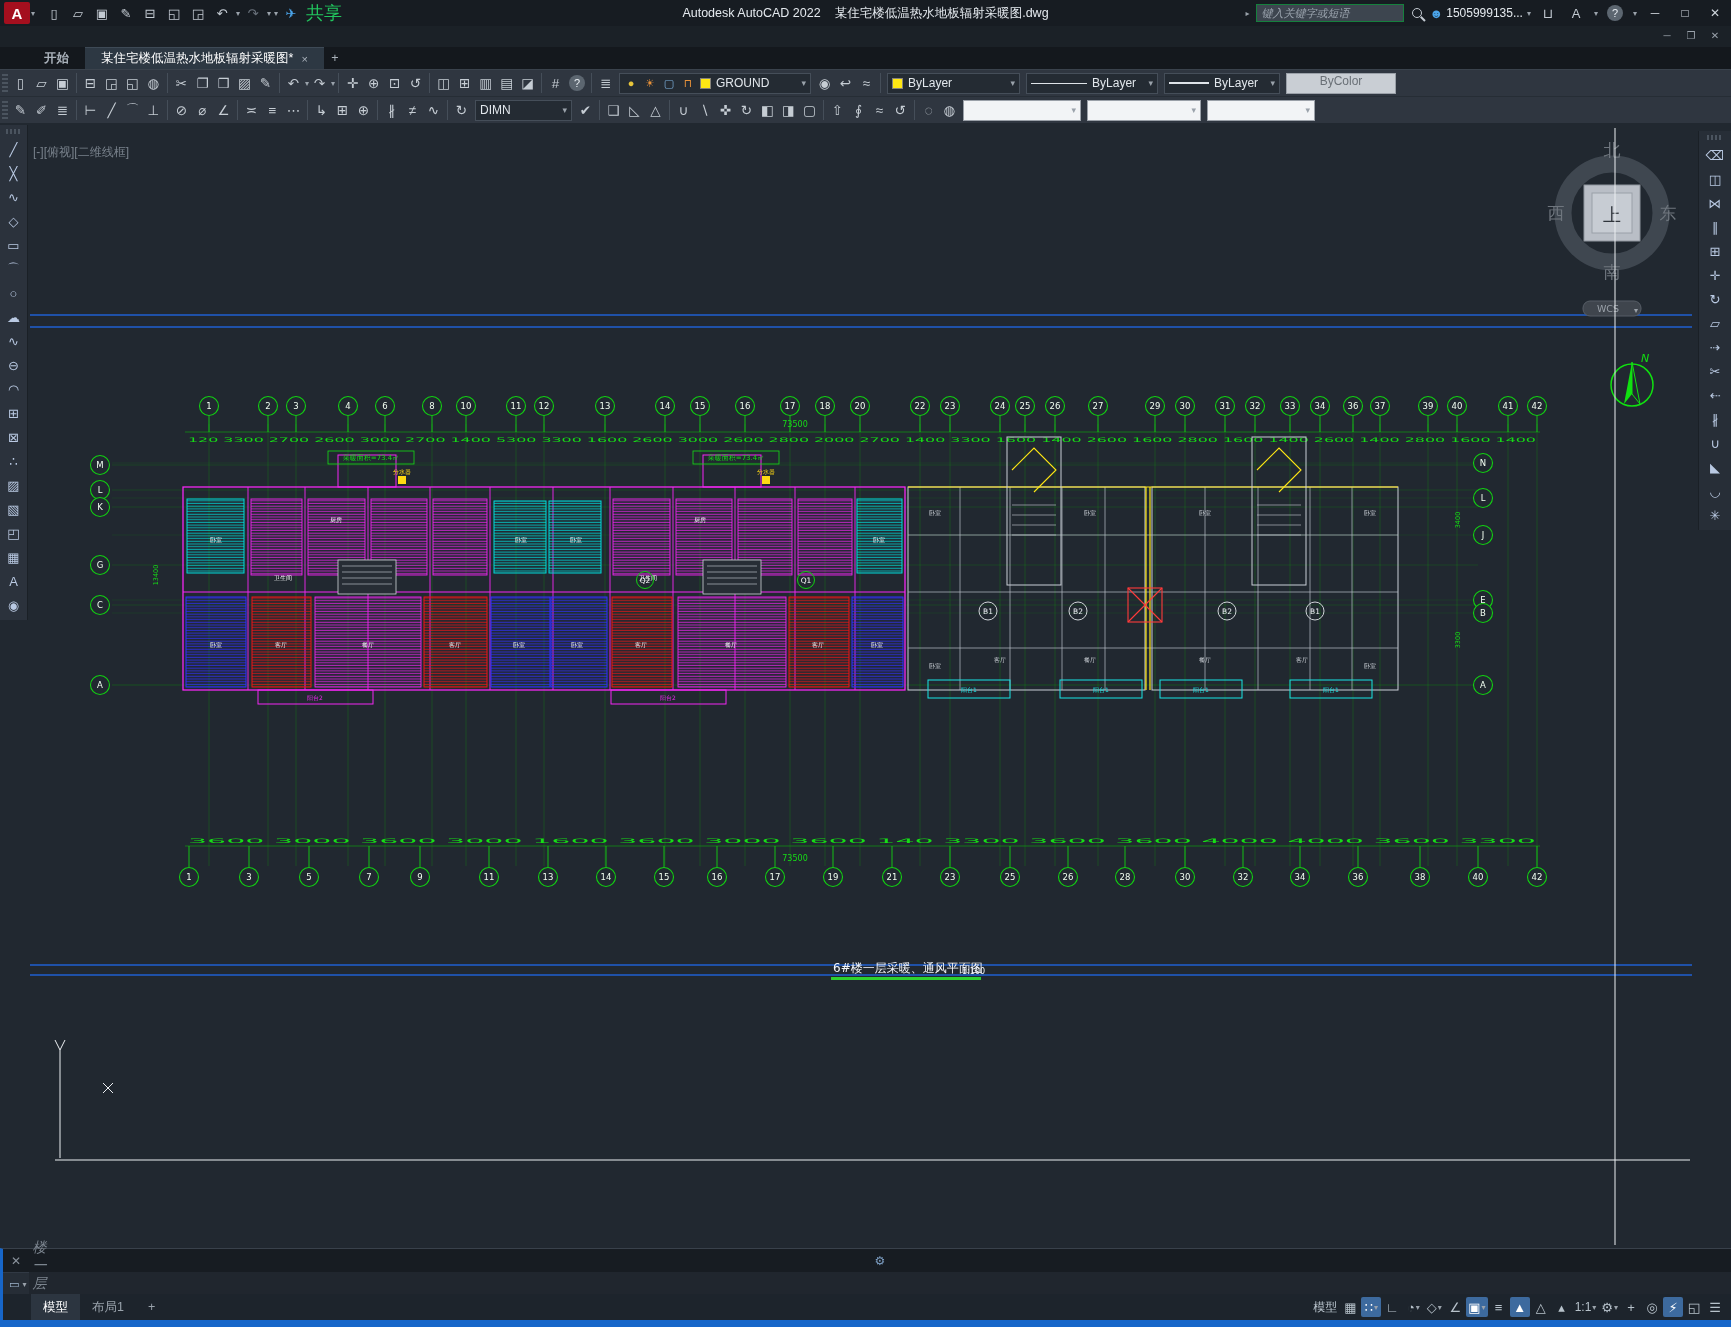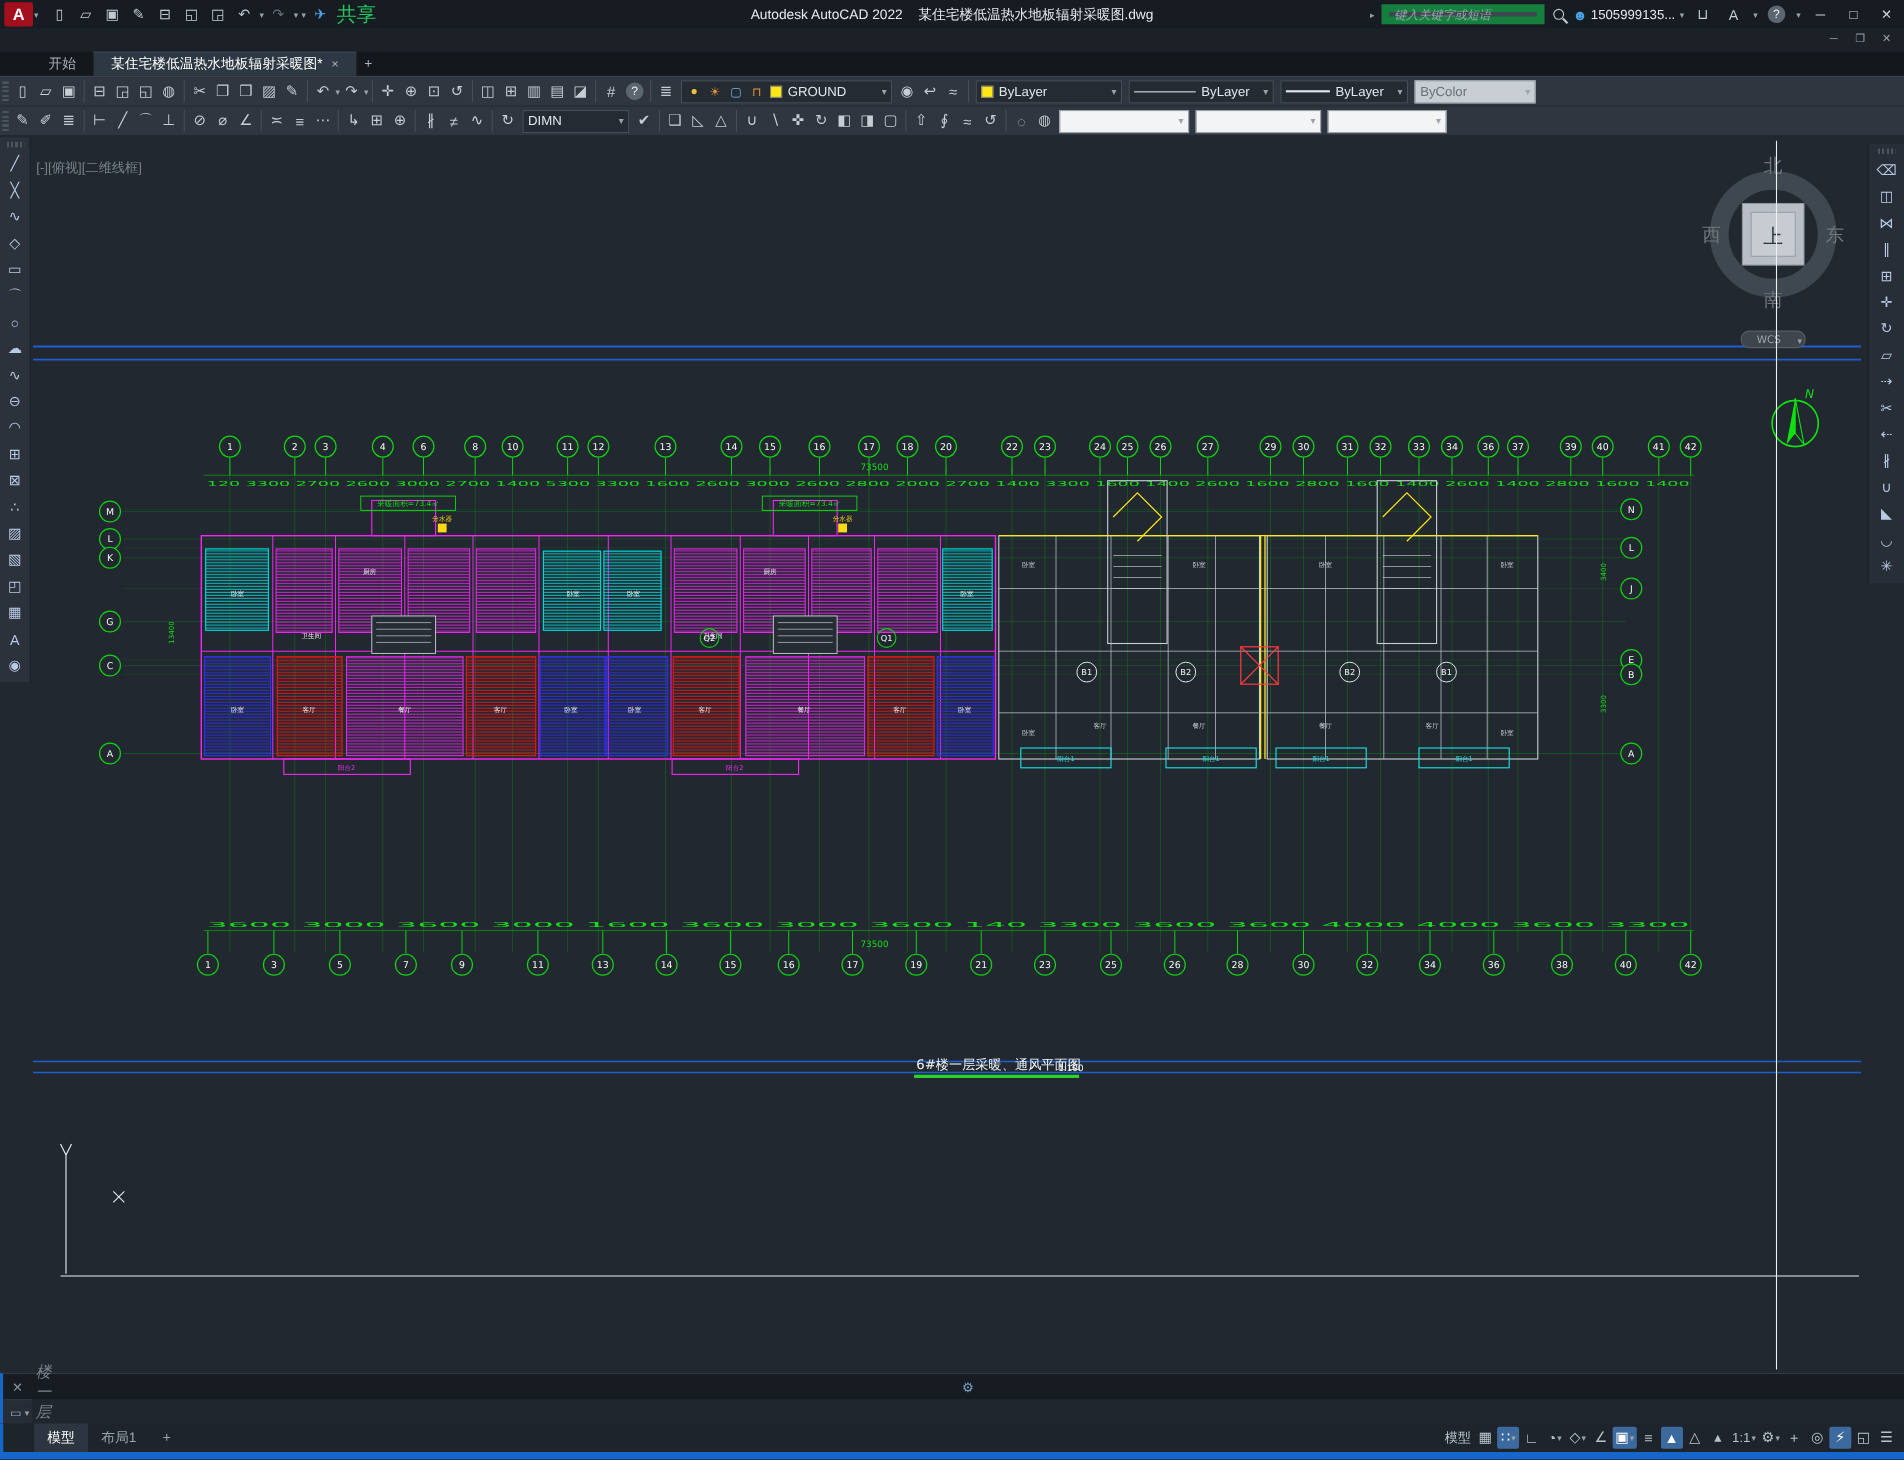--- a/index.html
+++ b/index.html
@@ -10,53 +10,53 @@
   
   .titlebar{position:absolute;left:0;top:0;width:1731px;height:26px;background:#171c22;display:flex;align-items:center;color:#d4dae0;font-size:12px;}
   .applogo{width:26px;height:22px;margin-left:4px;display:flex;align-items:center;justify-content:center;background:#a40f1e;color:#fff;font-weight:bold;font-size:15px;border-radius:2px;}
   .qat{display:flex;align-items:center;margin-left:8px;gap:2px;}
   .qi{width:22px;height:22px;display:flex;align-items:center;justify-content:center;color:#c3cad2;font-size:13px;cursor:default;}
   .qi.dim{color:#6a727c;}
   .share{color:#22c55e;margin-left:2px;font-size:18px;}
   .plane{color:#4aa3e8;font-size:13px;}
   .tcenter{position:absolute;left:0;right:0;top:0;height:26px;display:flex;align-items:center;justify-content:center;pointer-events:none;gap:14px;font-size:12.5px;color:#e4e9ee;}
   .tright{position:absolute;right:0;top:0;height:26px;display:flex;align-items:center;gap:6px;padding-right:4px;}
-  .searchbox{width:148px;height:18px;background:#3d454f;border:7px solid #15803d;color:#9aa3ad;font-style:italic;font-size:11px;display:flex;align-items:center;padding:0 5px;}
+  .searchbox{width:148px;height:18px;background:#3d454f;border:1px solid #15803d;color:#9aa3ad;font-style:italic;font-size:11px;display:flex;align-items:center;padding:0 5px;}
   .mag{width:10px;height:10px;border:1.6px solid #c3cad2;border-radius:50%;position:relative;margin:0 2px;}
   .mag:after{content:"";position:absolute;width:6px;height:1.6px;background:#c3cad2;transform:rotate(45deg);left:7px;top:9px;}
   .acct{color:#e4e9ee;font-size:12px;display:flex;align-items:center;gap:3px;}
   .person{color:#4aa3e8;font-size:13px;}
   .winbtn{width:24px;height:20px;display:flex;align-items:center;justify-content:center;color:#cfd5dc;font-size:12px;}
   .chev{color:#9aa2ab;font-size:8px;margin-left:1px;}
 
   
   .menubar{position:absolute;left:0;top:26px;width:1731px;height:21px;background:#1b2127;display:flex;align-items:center;color:#d0d6dc;font-size:12.5px;}
   .menu-item{padding:0 13px;height:21px;display:flex;align-items:center;}
   .docwin{position:absolute;right:4px;top:0;display:flex;}
   .docwin .winbtn{height:18px;font-size:10px;color:#9aa2ab;}
 
   
   .tabbar{position:absolute;left:0;top:47px;width:1731px;height:22px;background:#14181d;display:flex;align-items:flex-end;color:#aab2bb;font-size:12.5px;}
   .ftab{height:22px;display:flex;align-items:center;padding:0 16px;gap:8px;}
-  .ftab.start{margin-left:28px;}
+  .ftab.start{margin-left:28px;font-weight:bold;}
   .ftab.active{background:#2d3843;color:#fff;border-top:1px solid #3e4a56;}
   .ftab .x{color:#aab2bb;font-size:11px;}
   .ftab-plus{width:22px;height:22px;display:flex;align-items:center;justify-content:center;color:#aab2bb;}
 
   
   .trow{position:absolute;left:0;width:1731px;height:27px;background:#2f3640;border-top:1px solid #3a424c;display:flex;align-items:center;}
   #trow1{top:69px;}
   #trow2{top:96px;border-top:1px solid #262d35;}
   .grip{width:6px;height:18px;margin:0 2px;background:repeating-linear-gradient(to bottom,#4b545f 0 2px,transparent 2px 4px);}
   .ti{width:21px;height:24px;display:flex;align-items:center;justify-content:center;color:#c6cdd4;font-size:13.5px;cursor:default;flex:0 0 auto;}
   .tsep{width:1px;height:20px;background:#454e59;margin:0 3px;flex:0 0 auto;}
   .iconrow{display:flex;align-items:center;flex:0 0 auto;}
   .combo{height:21px;background:#242b33;border:1px solid #454e59;display:flex;align-items:center;padding:0 4px;gap:5px;color:#e2e7ec;font-size:12px;flex:0 0 auto;margin:0 3px;}
   .combo .cchev{margin-left:auto;color:#9aa2ab;font-size:9px;}
-  .combo.disabled{background:#c9ced4;color:#6a7077;border-color:#9aa0a8;}
+  .combo.disabled{background:#c9ced4;color:#6a7077;border-color:#9aa0a8;flex-direction:column;}
   .combo.white{background:#f2f4f6;border-color:#9aa0a8;}
   .swatch{width:11px;height:11px;background:#ffe713;border:1px solid #86837a;flex:0 0 auto;}
   .lt-line{width:56px;height:0;border-top:1.6px solid #dfe4e9;}
   .lw-line{width:40px;height:0;border-top:2.6px solid #dfe4e9;}
   .mini{font-size:11px;color:#e8c53a;width:14px;text-align:center;}
   .mini.b{color:#7fb2e0;}
   .roundq{width:16px;height:16px;border-radius:50%;background:#5c6670;color:#e8edf2;display:flex;align-items:center;justify-content:center;font-size:11px;margin:0 3px;}
 
   
   .canvas{position:absolute;left:0;top:123px;width:1731px;height:1125px;background:#212830;overflow:hidden;}

